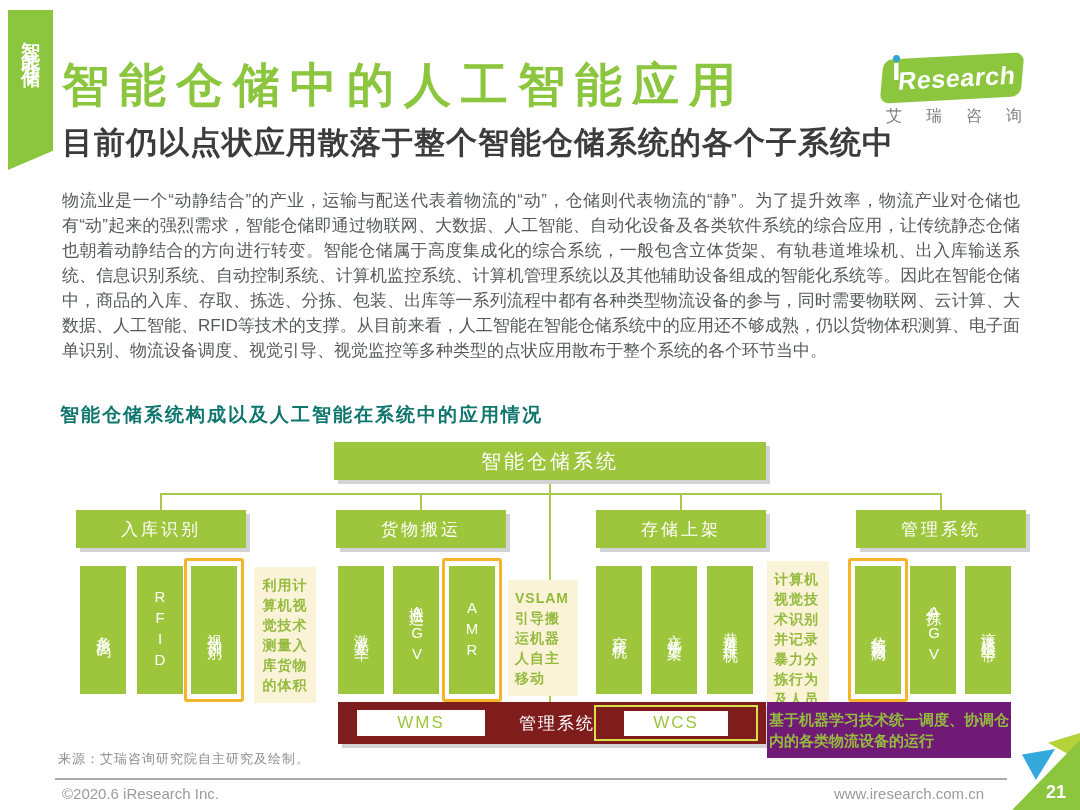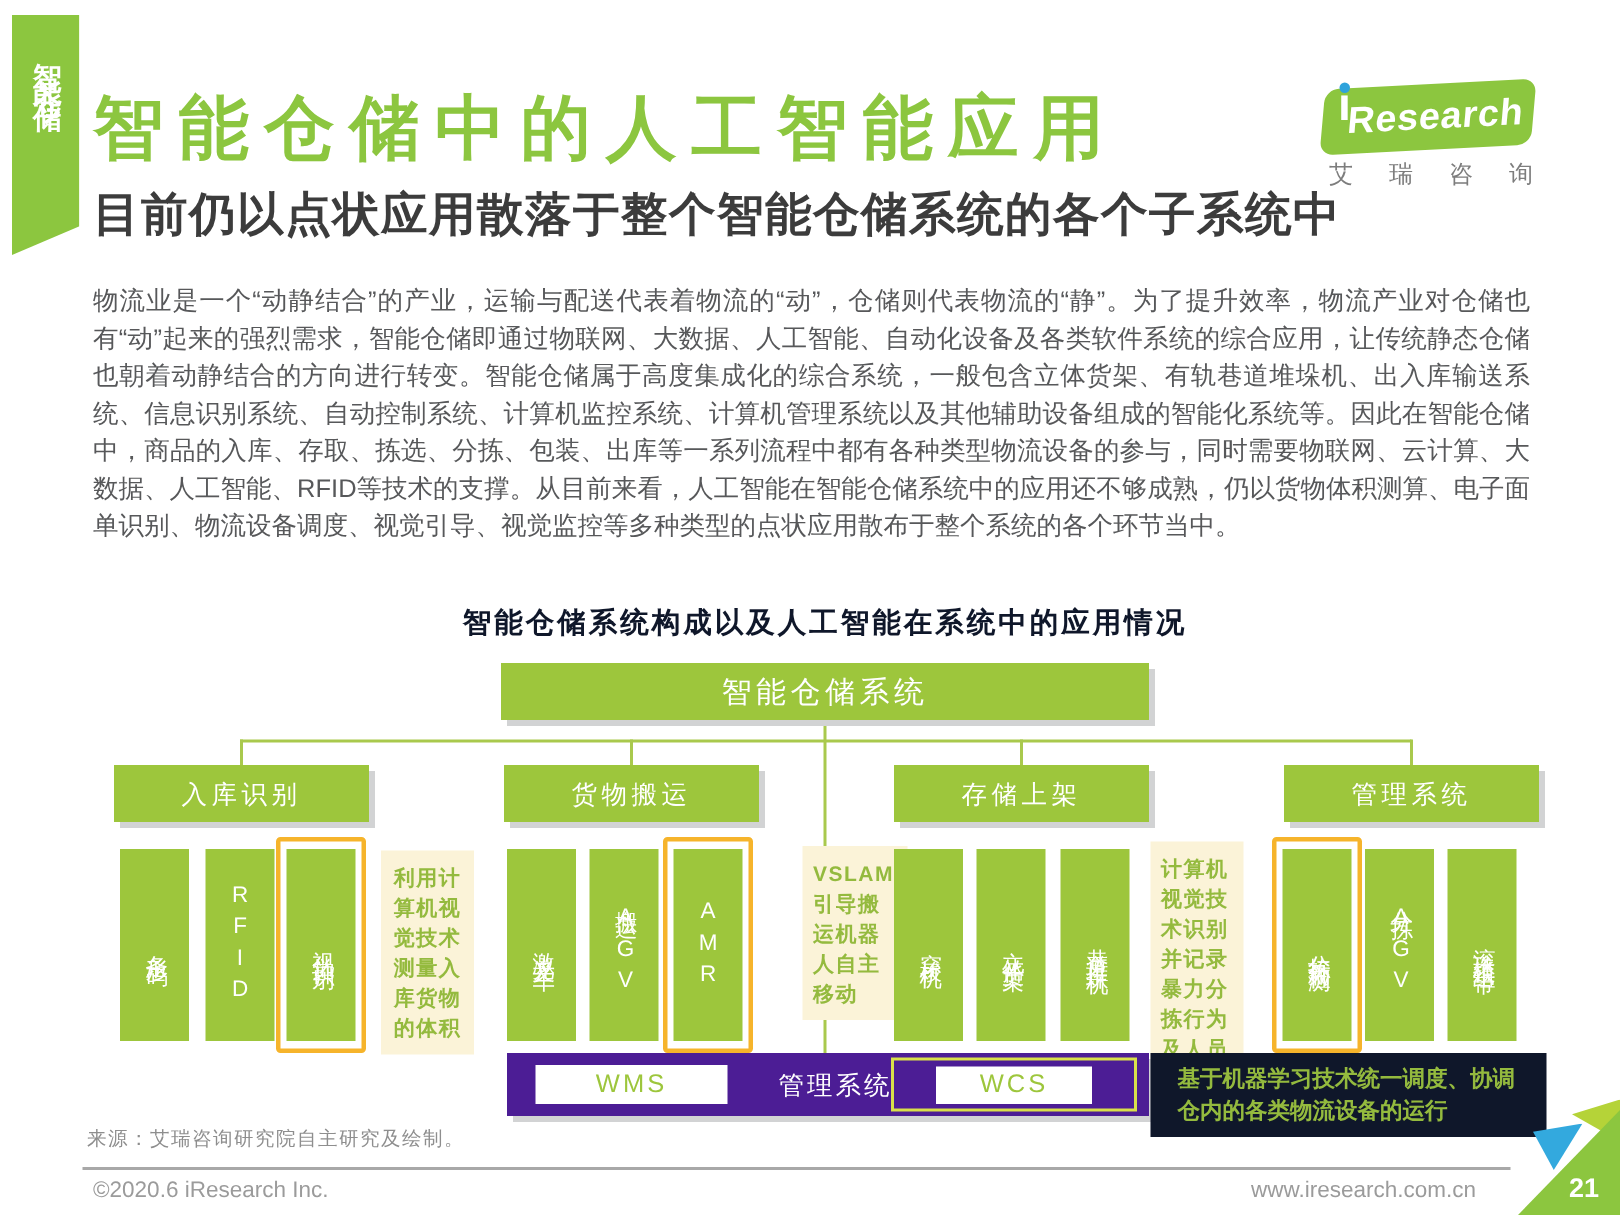--- a/index.html
+++ b/index.html
@@ -23,41 +23,41 @@
   .logo-banner .brand { color:#fff; font-size:25px; font-weight:bold; letter-spacing:.5px; padding-left:10px; }
   .logo-i { position:absolute; left:14px; top:2px; color:#fff; font-size:31px; font-weight:bold; z-index:2; }
   .logo-i::after { content:''; position:absolute; left:1px; top:3px; width:7px; height:7px; border-radius:50%; background:#2FA3DC; }
   .logo-cn { position:absolute; left:8px; top:56px; font-size:16px; color:#7d7d7d; letter-spacing:24px; white-space:nowrap; }
 
   
   .body-text { position:absolute; left:62px; top:188px; width:958px; font-size:17px; line-height:25px; color:#57585a; text-align:justify; }
 
   
   .diagram { position:absolute; left:60px; top:400px; width:980px; height:358px; }
-  .dg-title { position:absolute; left:0; top:2px; width:100%; text-align:center; font-size:19px; font-weight:bold; color:#0f172a; letter-spacing:2px; }
+  .dg-title { position:absolute; left:0; top:2px; width:100%; font-size:19px; font-weight:bold; color:#0f766e; letter-spacing:2px; }
 
   .gbox { background:#9DC63C; color:#fff; display:flex; align-items:center; justify-content:center; box-shadow:4px 4px 0 #d2d3d4; }
   .root-box { position:absolute; left:274px; top:42px; width:432px; height:38px; font-size:20px; letter-spacing:3px; }
   .cat { position:absolute; top:110px; width:170px; height:38px; font-size:17px; letter-spacing:3px; }
 
   .line { position:absolute; background:#A9C94D; }
 
   .vbox { position:absolute; top:166px; width:46px; height:128px; background:#9DC63C; color:#fff;
           display:flex; align-items:center; justify-content:center;
           writing-mode:vertical-rl; text-orientation:upright; font-size:15px; letter-spacing:4px; }
   .hl { position:absolute; top:158px; width:60px; height:144px; border:3px solid #F6B42B; border-radius:3px; }
 
   .note { position:absolute; background:#FBF3D8; color:#94BA3E; font-size:14px; line-height:20px; padding:8px 7px; letter-spacing:1px; font-weight:bold; }
 
-  .bar { position:absolute; left:278px; top:302px; width:428px; height:42px; background:#4c1d95; box-shadow:4px 4px 0 #d2d3d4; }
+  .bar { position:absolute; left:278px; top:302px; width:428px; height:42px; background:#7f1d1d; box-shadow:4px 4px 0 #d2d3d4; }
   .wbox { position:absolute; background:#fff; color:#9DC63C; display:flex; align-items:center; justify-content:center; font-size:17px; letter-spacing:2px; }
   .bar-label { position:absolute; left:163px; top:0; width:112px; height:42px; display:flex; align-items:center; justify-content:center; color:#fff; font-size:17px; letter-spacing:2px; }
   .wcs-wrap { position:absolute; left:256px; top:3px; width:164px; height:36px; border:2px solid #D9E04A; display:flex; align-items:center; justify-content:center; }
 
-  .bottom-note { position:absolute; left:707px; top:302px; width:264px; background:#0f172a; color:#94BA3E; font-size:15px; line-height:21px; padding:7px 18px; font-weight:bold; }
+  .bottom-note { position:absolute; left:707px; top:302px; width:244px; background:#701a75; color:#94BA3E; font-size:15px; line-height:21px; padding:7px 2px; font-weight:bold; }
 
   
   .source { position:absolute; left:58px; top:750px; font-size:13px; color:#8e8e8e; letter-spacing:1px; }
   .footer-rule { position:absolute; left:55px; top:778px; width:952px; height:2px; background:#a8a8a8; }
   .copyright { position:absolute; left:62px; top:785px; font-size:15px; color:#9b9b9b; }
   .website { position:absolute; right:96px; top:785px; font-size:15px; color:#9b9b9b; }
 
   .corner-green { position:absolute; left:1012px; top:740px; width:68px; height:70px; background:#8CC63F;
                   clip-path:polygon(0 100%,100% 0,100% 100%); }
   .corner-light { position:absolute; left:1048px; top:733px; width:32px; height:28px; background:#B5D338;
@@ -108,21 +108,21 @@
     <div class="vbox" style="left:20px;">条形码</div>
     <div class="vbox" style="left:77px;">RFID</div>
     <div class="hl" style="left:124px;"></div>
     <div class="vbox" style="left:131px;">视觉识别</div>
     <div class="note" style="left:194px; top:167px; width:62px;text-align:center;">利用计算机视觉技术测量入库货物的体积</div>
 
     <div class="vbox" style="left:278px;">激光叉车</div>
     <div class="vbox" style="left:333px;">搬运AGV</div>
     <div class="hl" style="left:382px;"></div>
     <div class="vbox" style="left:389px;">AMR</div>
-    <div class="note" style="left:448px; top:164px; width:70px;margin-left:27px;">VSLAM引导搬运机器人自主移动</div>
+    <div class="note" style="left:448px; top:180px; width:70px;">VSLAM引导搬运机器人自主移动</div>
 
     <div class="vbox" style="left:536px;">穿梭机</div>
     <div class="vbox" style="left:591px;">立体货架</div>
     <div class="vbox" style="left:647px;">巷道堆垛机</div>
     <div class="note" style="left:707px; top:161px; width:62px;">计算机视觉技术识别并记录暴力分拣行为及人员</div>
 
     <div class="hl" style="left:788px;"></div>
     <div class="vbox" style="left:795px; letter-spacing:2px;">分拣行为检测</div>
     <div class="vbox" style="left:850px;">分拣AGV</div>
     <div class="vbox" style="left:905px;">滚珠模组带</div>

